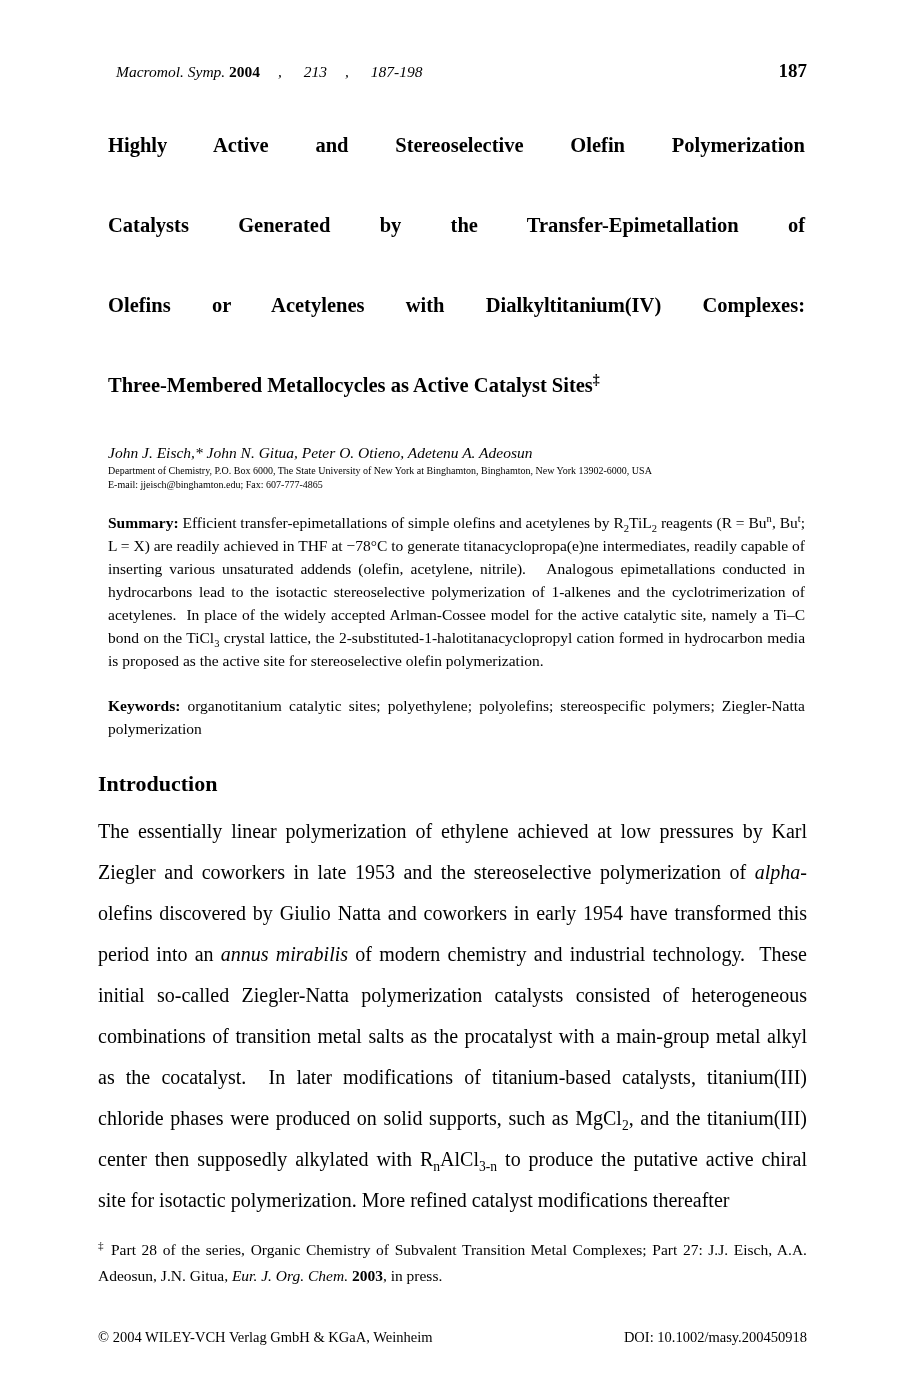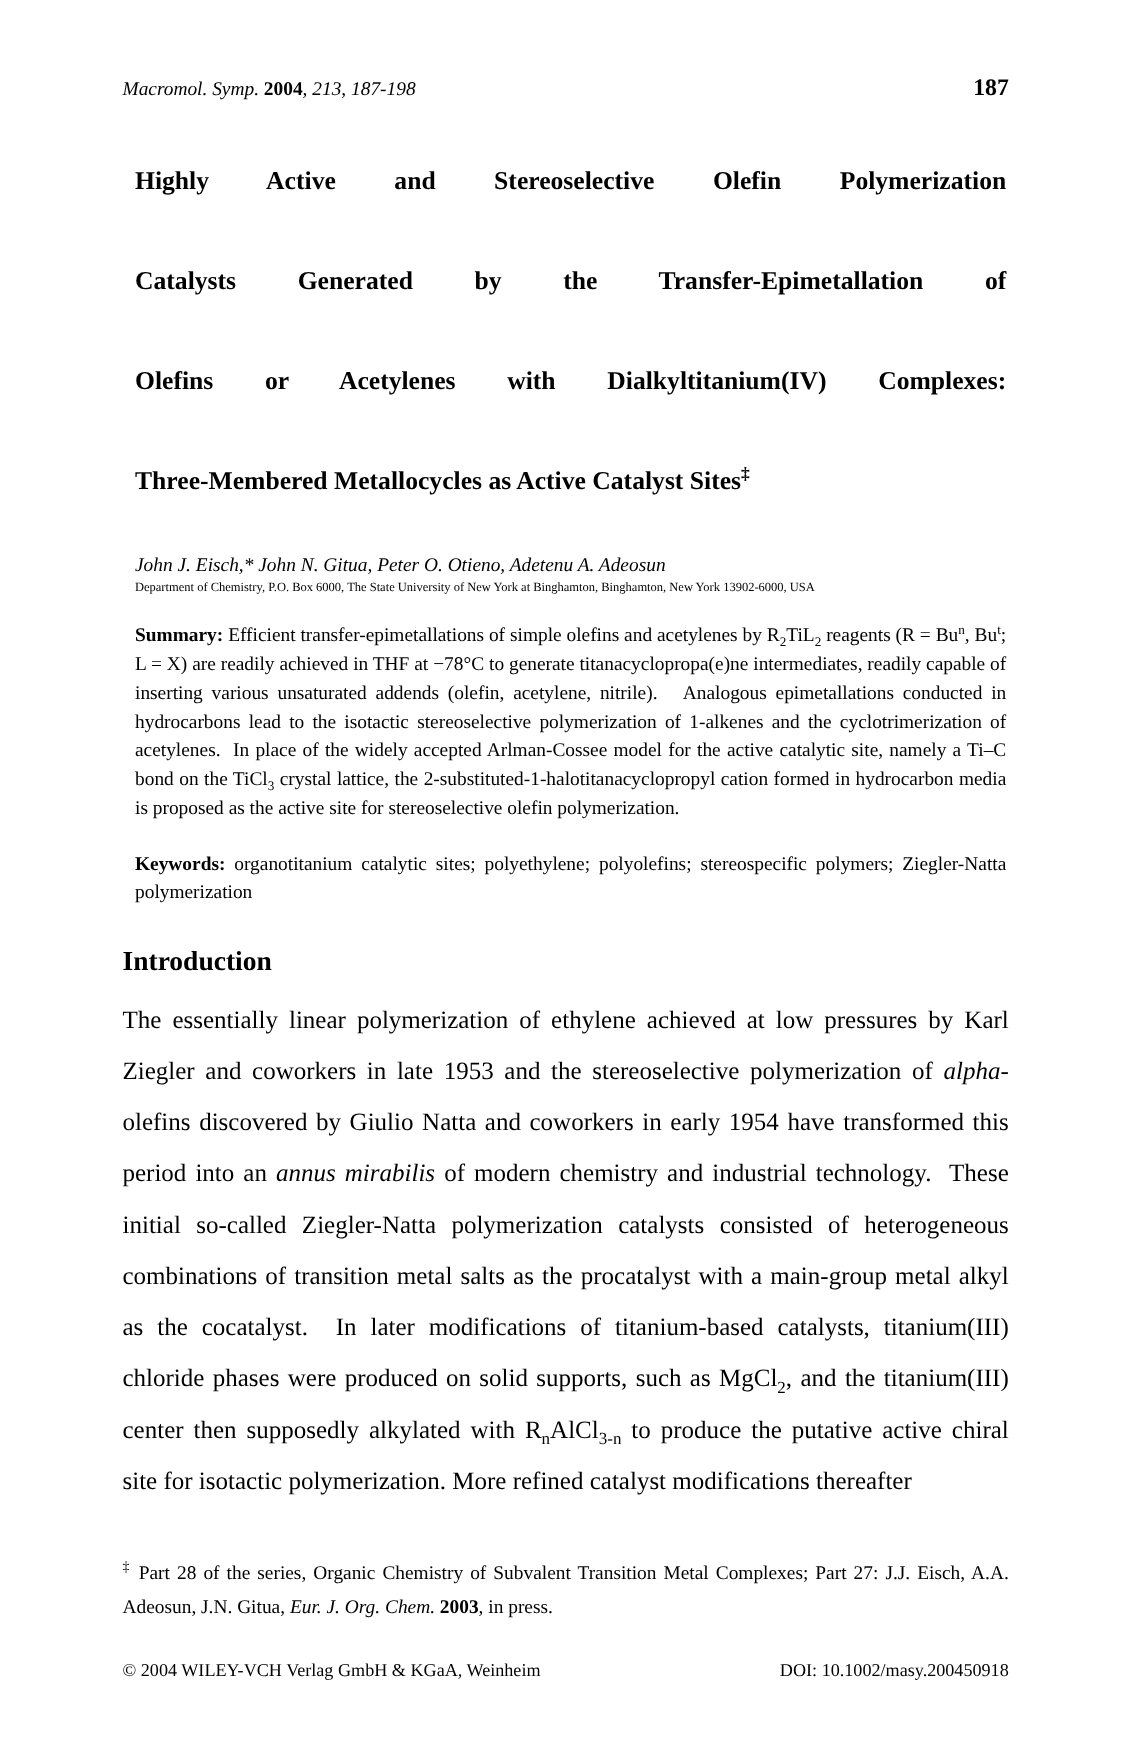--- a/index.html
+++ b/index.html
@@ -26,21 +26,21 @@
   
   .runhead {
     display: flex;
     align-items: baseline;
     justify-content: space-between;
     font-size: 15.5px;
     margin-bottom: 44px;
   }
   .runhead-left { font-style: italic; }
   .runhead-left .b { font-weight: bold; font-style: normal; }
-  .runhead-left .i { font-style: italic; }
+  .runhead-left .i { font-style: italic; margin-left: 18px; }
   .runhead-right { font-size: 19px; font-style: normal; font-weight: bold; }
 
   
   .title {
     font-size: 20.5px;
     font-weight: bold;
     text-align: justify;
     line-height: 1.95;
     margin: 0 0 38px 0;
     padding: 0 2px 0 10px;
@@ -101,21 +101,21 @@
   }
   .body-par {
     font-size: 20px;
     line-height: 2.05;
     text-align: justify;
     margin: 0;
   }
 
   
   .footnote-wrap {
-    margin-top: 40px;
+    margin-top: 16px;
   }
   .footnote {
     font-size: 15.5px;
     line-height: 1.72;
     text-align: justify;
   }
   .footnote .mark { font-size: 0.72em; vertical-align: super; line-height: 0; }
   .footnote i { font-style: italic; }
   .footnote b { font-weight: bold; }
 
@@ -144,20 +144,21 @@
     <span class="line">Highly Active and Stereoselective Olefin Polymerization</span>
     <span class="line">Catalysts Generated by the Transfer-Epimetallation of</span>
     <span class="line">Olefins or Acetylenes with Dialkyltitanium(IV) Complexes:</span>
     <span class="line lastline"><span>Three-Membered Metallocycles as Active Catalyst Sites</span><sup>‡</sup></span>
   </h1>
 
   <div class="authors">John J. Eisch,* John N. Gitua, Peter O. Otieno, Adetenu A. Adeosun</div>
 
   <div class="affil">
     <span>Department of Chemistry, P.O. Box 6000, The State University of New York at Binghamton, Binghamton, New York  13902-6000, USA</span>
+    <span class="email">E-mail: jjeisch@binghamton.edu; Fax: 607-777-4865</span>
   </div>
 
   <div class="summary">
     <b>Summary:</b><span> Efficient transfer-epimetallations of simple olefins and acetylenes by R<sub>2</sub>TiL<sub>2</sub> reagents (R = Bu<sup>n</sup>, Bu<sup>t</sup>; L = X) are readily achieved in THF at −78°C to generate titanacyclopropa(e)ne intermediates, readily capable of inserting various unsaturated addends (olefin, acetylene, nitrile).&nbsp;&nbsp; Analogous epimetallations conducted in hydrocarbons lead to the isotactic stereoselective polymerization of 1-alkenes and the cyclotrimerization of acetylenes.&nbsp; In place of the widely accepted Arlman-Cossee model for the active catalytic site, namely a Ti–C bond on the TiCl<sub>3</sub> crystal lattice, the 2-substituted-1-halotitanacyclopropyl cation formed in hydrocarbon media is proposed as the active site for stereoselective olefin polymerization.</span>
   </div>
 
   <div class="keywords">
     <b>Keywords:</b><span> organotitanium catalytic sites; polyethylene; polyolefins; stereospecific polymers; Ziegler-Natta polymerization</span>
   </div>
 

